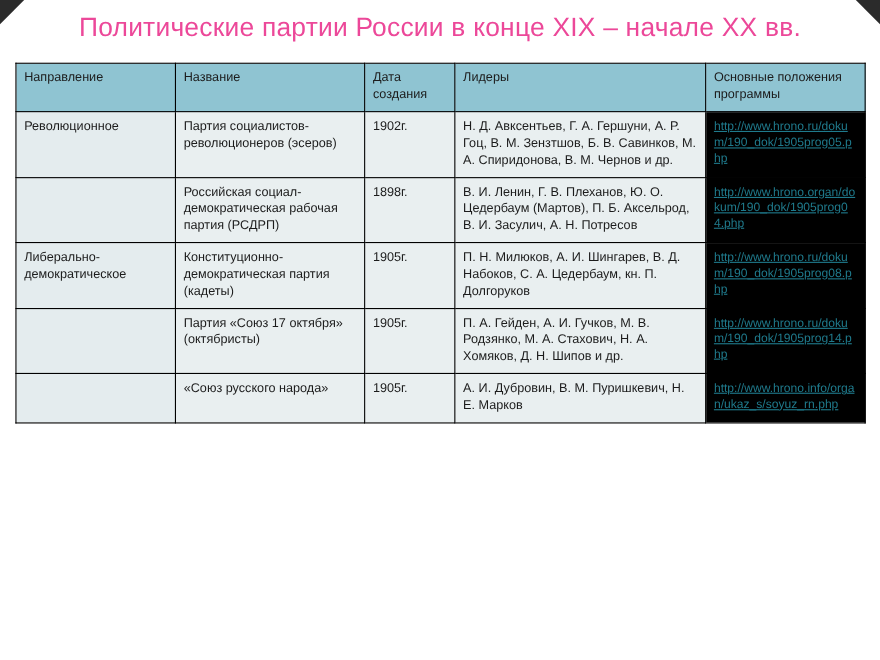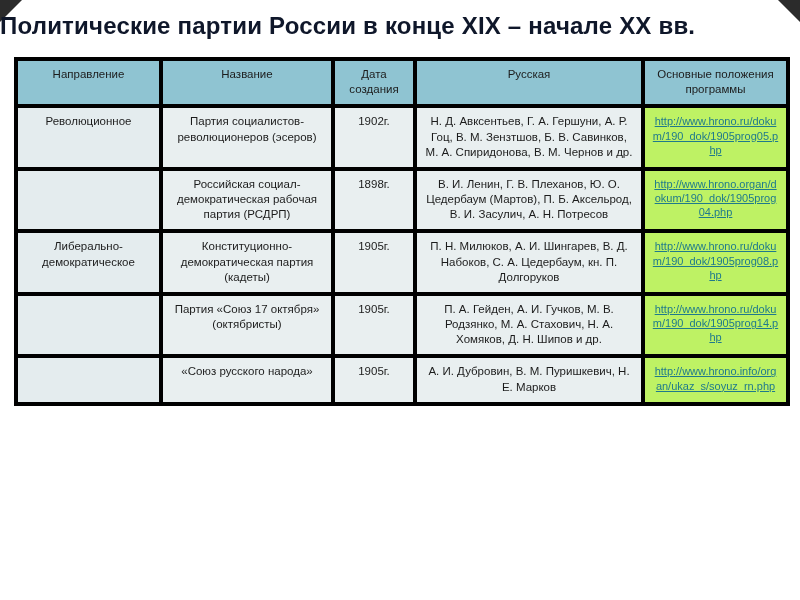--- a/index.html
+++ b/index.html
@@ -33,64 +33,64 @@
     right: 0; top: 0;
     width: 0; height: 0;
     border-top: 22px solid #2b2b2b;
     border-left: 22px solid transparent;
   }
   .title {
     position: absolute;
     top: 12px;
     left: 0;
     width: 800px;
-    text-align: left;
+    text-align: center;
     font-size: 24px;
-    font-weight: bold;
-    color: #0f172a;
+    font-weight: normal;
+    color: #ec4899;
     letter-spacing: 0.2px;
   }
   .table-wrap {
     position: absolute;
     top: 57px;
     left: 14px;
     width: 772px;
   }
   table.main {
     border-collapse: collapse;
     width: 772px;
     table-layout: fixed;
   }
   table.main td, table.main th {
-    border: 4px solid #000000;
+    border: 1px solid #000000;
     vertical-align: top;
     padding: 6px 7px 7px 7px;
     font-size: 11.5px;
     line-height: 1.32;
     color: #1c1c1c;
-    text-align: center;
+    text-align: left;
     font-weight: normal;
   }
   thead th {
     background: #8fc4d2;
     font-weight: bold;
     font-size: 12px;
     color: #123;
     padding-top: 9px;
     padding-bottom: 16px;
   }
   tbody td {
     background: #e9eff0;
     margin-left: 40px;
   }
   td.col-dir {
     background: #e4ecee;
   }
   td.col-links {
-    background: #bef264;
+    background: #000000;
   }
   .link {
     color: #1f7a8c;
     text-decoration: underline;
     font-size: 11px;
     word-break: break-all;
     line-height: 1.3;
     display: inline-block;
   }
   col.c1 { width: 145px; }
@@ -115,21 +115,21 @@
           <col class="c2">
           <col class="c3">
           <col class="c4">
           <col class="c5">
       </colgroup>
       <thead>
         <tr>
           <th>Направление</th>
           <th>Название</th>
           <th>Дата создания</th>
-          <th>Русская</th>
+          <th>Лидеры</th>
           <th>Основные положения программы</th>
         </tr>
       </thead>
       <tbody>
         <tr>
           <td class="col-dir">Революционное</td>
           <td>Партия социалистов-революционеров (эсеров)</td>
           <td>1902г.</td>
           <td>Н. Д. Авксентьев, Г. А. Гершуни, А. Р. Гоц, В. М. Зензтшов, Б. В. Савинков, М. А. Спиридонова, В. М. Чернов и др.</td>
           <td class="col-links"><span class="link">http://www.hrono.ru/dokum/190_dok/1905prog05.php</span></td>

